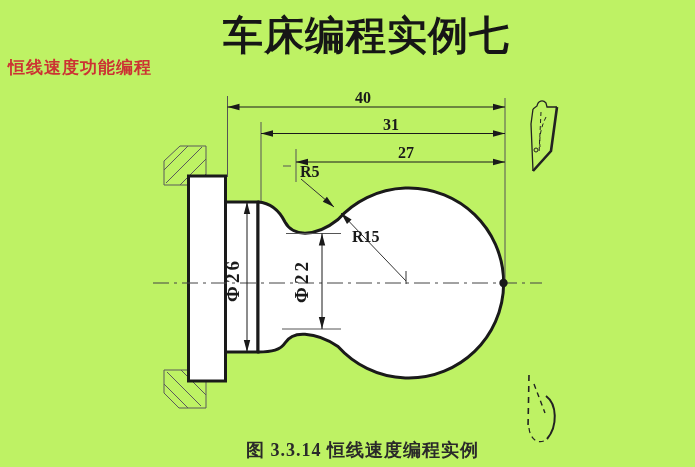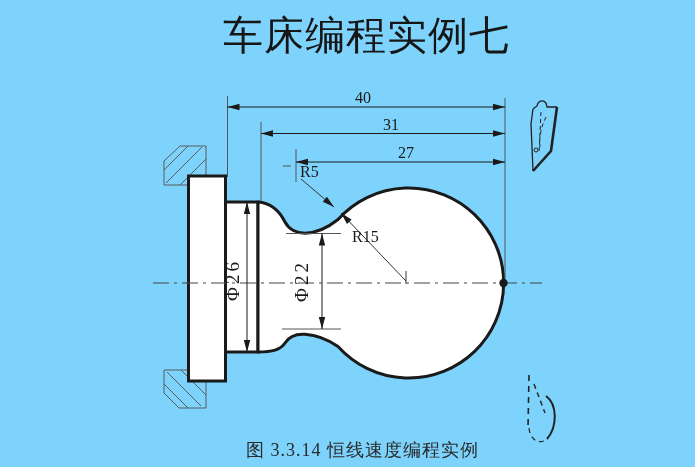--- a/index.html
+++ b/index.html
@@ -1,18 +1,18 @@
 <!DOCTYPE html>
 <html><head>
 <meta charset="utf-8">
 <style>
   html,body{margin:0;padding:0;background:#fff;}
   .slide{
-    position:relative;width:695px;height:467px;background:#7dd3fc;overflow:hidden;
-    font-family:"Liberation Serif","DejaVu Serif",serif;color:#1a1a1a;
+    position:relative;width:695px;height:467px;background:#bef264;overflow:hidden;
+    font-family:"Liberation Serif","DejaVu Serif",serif;color:#1a1a1a;font-weight:bold;
   }
   .title{
     position:absolute;top:8px;left:0;width:100%;text-align:center;
     transform:translateX(19px);font-size:40px;letter-spacing:1px;color:#161616;
   }
   .subtitle{
     position:absolute;top:56px;left:8px;font-size:17px;color:#cc3333;letter-spacing:1px;
   }
   .caption{
     position:absolute;top:438px;left:0;width:100%;text-align:center;
@@ -22,20 +22,21 @@
   .dimtxt{font-family:"Liberation Serif","DejaVu Serif",serif;font-size:16px;fill:#1a1a1a;}
   .diatxt{font-family:"Liberation Serif","DejaVu Serif",serif;font-size:19px;letter-spacing:3px;fill:#1a1a1a;}
   .rtxt{font-family:"Liberation Serif","DejaVu Serif",serif;font-size:16px;fill:#1a1a1a;}
 </style>
 </head>
 <body>
 
 <div class="slide">
 
   <div class="title">车床编程实例七</div>
+  <div class="subtitle">恒线速度功能编程</div>
 
   <svg class="drawing" width="695" height="467" viewBox="0 0 695 467">
 
     <g stroke="#5a5a5a" stroke-width="1" fill="none">
       <polygon points="164,161 180,146 206,146 206,185 164,185"></polygon>
       <line x1="164" y1="170" x2="188" y2="146"></line>
       <line x1="166" y1="183" x2="202" y2="147"></line>
       <line x1="180" y1="185" x2="206" y2="159"></line>
       <line x1="195" y1="185" x2="206" y2="174"></line>
     </g>

